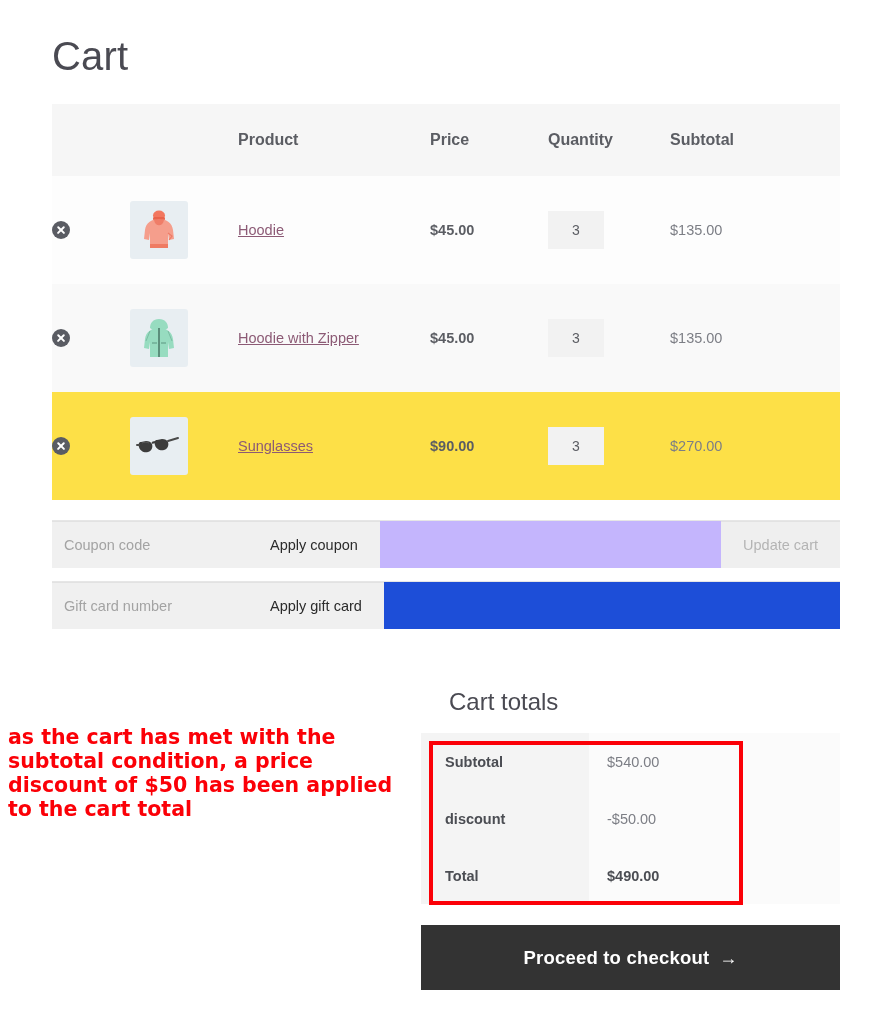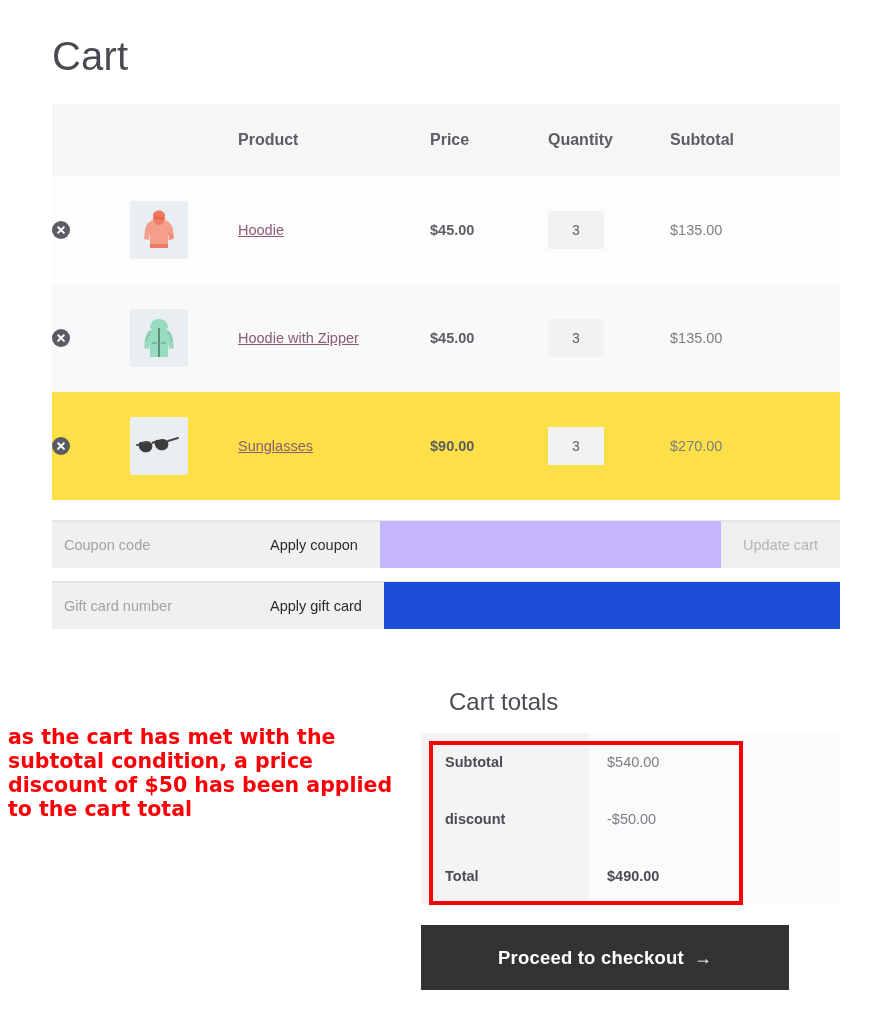--- a/index.html
+++ b/index.html
@@ -225,21 +225,21 @@
     left: 429px; top: 741px;
     width: 314px; height: 164px;
     border: 4px solid #fb0007;
     pointer-events: none;
   }
 
   
   .checkout-btn {
     position: absolute;
     left: 421px; top: 925px;
-    width: 368px; height: 65px;
+    width: 419px; height: 65px;
     background: #333333;
     border: none;
     color: #ffffff;
     font-weight: bold;
     font-size: 18.5px;
     font-family: "Liberation Sans", sans-serif;
     cursor: pointer;
     letter-spacing: 0.2px;
   }
   .checkout-arrow { margin-left: 10px; font-size: 18px; }

